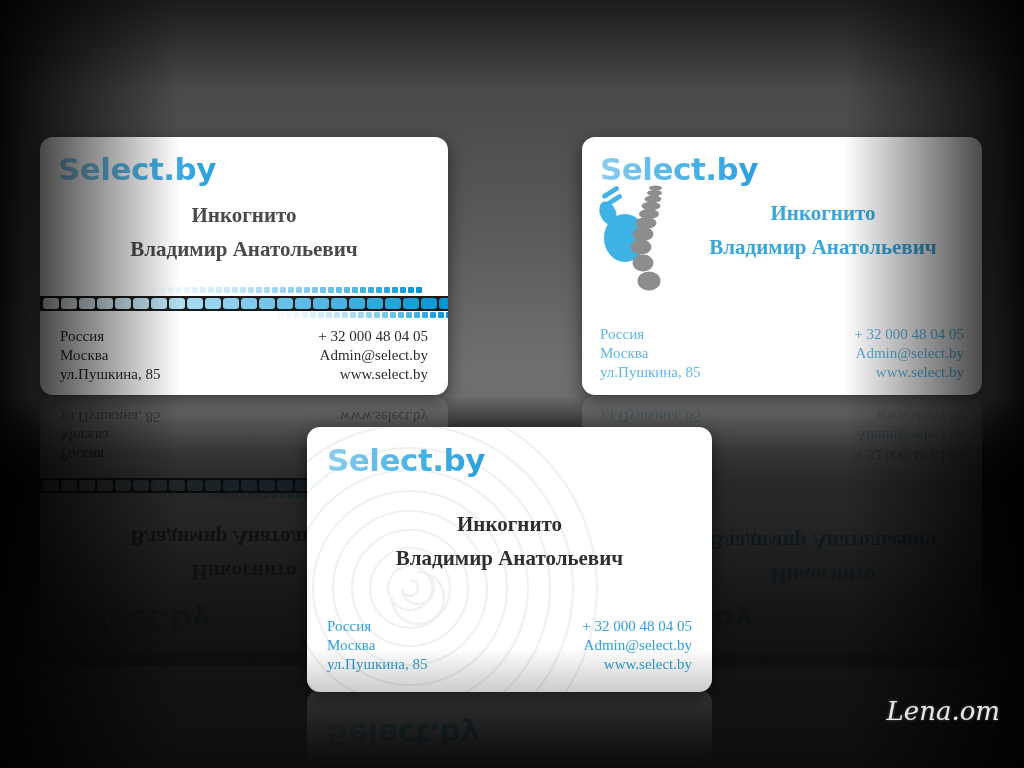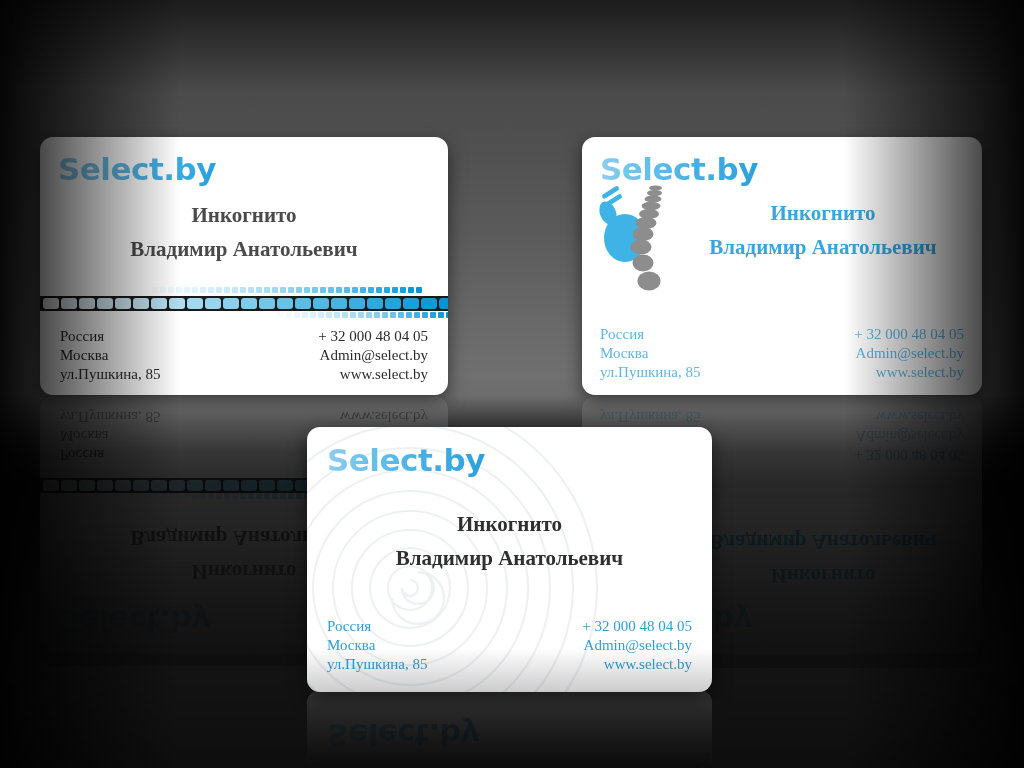--- a/index.html
+++ b/index.html
@@ -459,13 +459,14 @@
         <div>www.select.by</div>
       </div>
     </div>
   </div>
 
   <div id="vig-l"></div>
   <div id="vig-r"></div>
   <div id="vig-t"></div>
   <div id="vig-b"></div>
 
+  <div id="sig" style="right:24px;bottom:42px;font-size:26px;">Lena.om</div>
 </div>
 
 </body></html>

